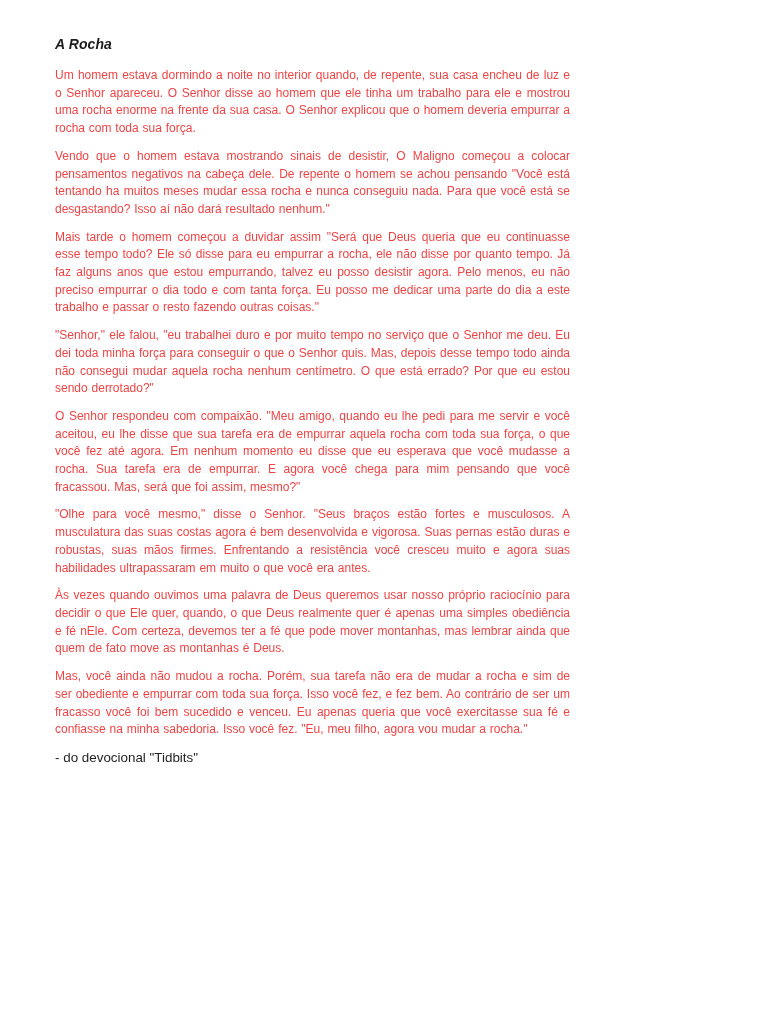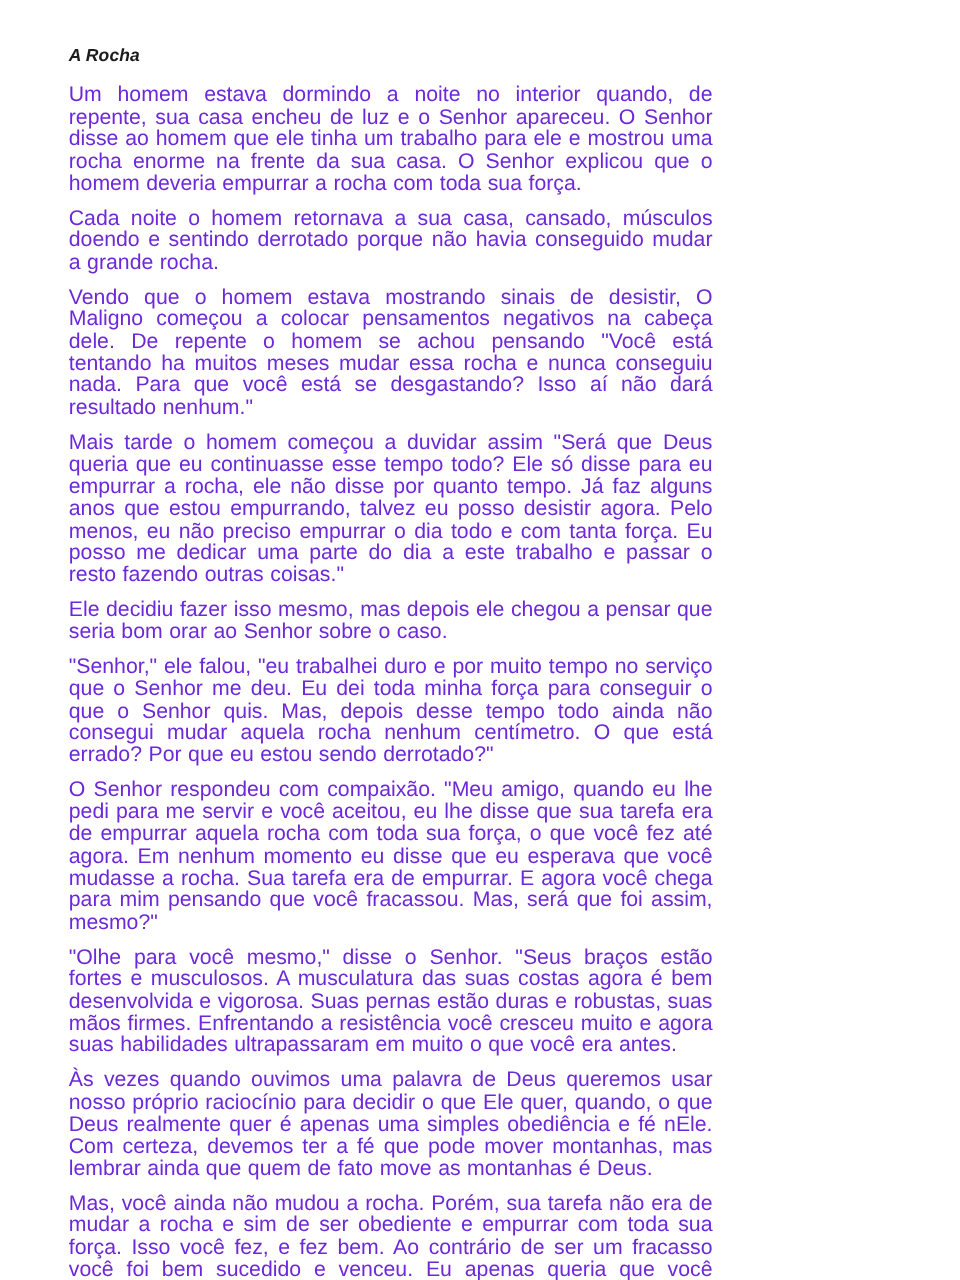--- a/index.html
+++ b/index.html
@@ -17,46 +17,44 @@
   }
   .doc-title {
     font-size: 14px;
     font-weight: bold;
     font-style: italic;
     color: #1c1c1c;
     margin-bottom: 15px;
     letter-spacing: 0.1px;
   }
   .doc-paragraph {
-    font-size: 17px;
+    font-size: 12px;
     line-height: 17.7px;
     text-align: justify;
-    color: #6d28d9;
+    color: #ef4444;
     margin-bottom: 10px;
     word-spacing: 0.5px;
   }
   .doc-signature {
     font-size: 13.4px;
     line-height: 17.7px;
     text-align: left;
     color: #1f1f1f;
     margin-bottom: 10px;
   }
 </style>
 </head>
 <body>
 
 <div class="page">
   <h1 class="doc-title">A Rocha</h1>
 
   <p class="doc-paragraph">Um homem estava dormindo a noite no interior quando, de repente, sua casa encheu de luz e o Senhor apareceu. O Senhor disse ao homem que ele tinha um trabalho para ele e mostrou uma rocha enorme na frente da sua casa. O Senhor explicou que o homem deveria empurrar a rocha com toda sua força.</p>
-  <p class="doc-paragraph">Cada noite o homem retornava a sua casa, cansado, músculos doendo e sentindo derrotado porque não havia conseguido mudar a grande rocha.</p>
   <p class="doc-paragraph">Vendo que o homem estava mostrando sinais de desistir, O Maligno começou a colocar pensamentos negativos na cabeça dele. De repente o homem se achou pensando "Você está tentando ha muitos meses mudar essa rocha e nunca conseguiu nada. Para que você está se desgastando? Isso aí não dará resultado nenhum."</p>
   <p class="doc-paragraph">Mais tarde o homem começou a duvidar assim "Será que Deus queria que eu continuasse esse tempo todo? Ele só disse para eu empurrar a rocha, ele não disse por quanto tempo. Já faz alguns anos que estou empurrando, talvez eu posso desistir agora. Pelo menos, eu não preciso empurrar o dia todo e com tanta força. Eu posso me dedicar uma parte do dia a este trabalho e passar o resto fazendo outras coisas."</p>
-  <p class="doc-paragraph">Ele decidiu fazer isso mesmo, mas depois ele chegou a pensar que seria bom orar ao Senhor sobre o caso.</p>
   <p class="doc-paragraph">"Senhor," ele falou, "eu trabalhei duro e por muito tempo no serviço que o Senhor me deu. Eu dei toda minha força para conseguir o que o Senhor quis. Mas, depois desse tempo todo ainda não consegui mudar aquela rocha nenhum centímetro. O que está errado? Por que eu estou sendo derrotado?"</p>
   <p class="doc-paragraph">O Senhor respondeu com compaixão. "Meu amigo, quando eu lhe pedi para me servir e você aceitou, eu lhe disse que sua tarefa era de empurrar aquela rocha com toda sua força, o que você fez até agora. Em nenhum momento eu disse que eu esperava que você mudasse a rocha. Sua tarefa era de empurrar. E agora você chega para mim pensando que você fracassou. Mas, será que foi assim, mesmo?"</p>
   <p class="doc-paragraph">"Olhe para você mesmo," disse o Senhor. "Seus braços estão fortes e musculosos. A musculatura das suas costas agora é bem desenvolvida e vigorosa. Suas pernas estão duras e robustas, suas mãos firmes. Enfrentando a resistência você cresceu muito e agora suas habilidades ultrapassaram em muito o que você era antes.</p>
   <p class="doc-paragraph">Às vezes quando ouvimos uma palavra de Deus queremos usar nosso próprio raciocínio para decidir o que Ele quer, quando, o que Deus realmente quer é apenas uma simples obediência e fé nEle. Com certeza, devemos ter a fé que pode mover montanhas, mas lembrar ainda que quem de fato move as montanhas é Deus.</p>
   <p class="doc-paragraph">Mas, você ainda não mudou a rocha. Porém, sua tarefa não era de mudar a rocha e sim de ser obediente e empurrar com toda sua força. Isso você fez, e fez bem. Ao contrário de ser um fracasso você foi bem sucedido e venceu. Eu apenas queria que você exercitasse sua fé e confiasse na minha sabedoria. Isso você fez. "Eu, meu filho, agora vou mudar a rocha."</p>
 
   <p class="doc-signature">- do devocional "Tidbits"</p>
 </div>
 
 </body></html>

